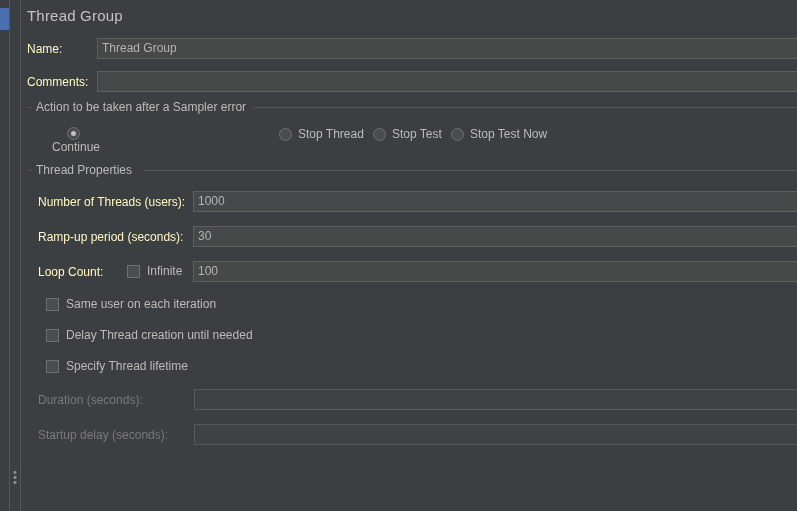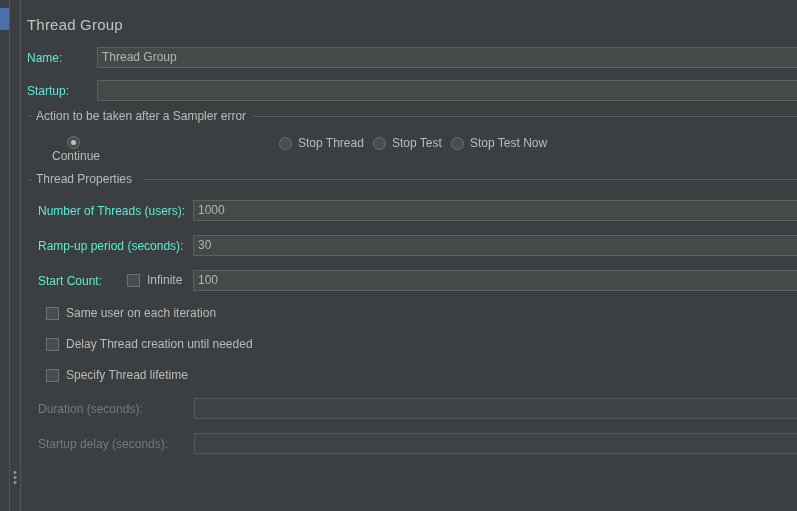--- a/index.html
+++ b/index.html
@@ -60,40 +60,40 @@
   .splitter-grip i {
     display: block;
     width: 3px; height: 3px;
     background: #8a8d8f;
     border-radius: 1px;
   }
 
   
   .panel {
     position: absolute;
-    left: 22px; top: 9px;
+    left: 22px; top: 0;
     width: 775px; height: 483px;
     background: #3c3f41;
     overflow: hidden;
   }
 
   
   .title {
     position: absolute;
     left: 5px; top: 7px;
     font-size: 15px;
     color: #c3c3c3;
     letter-spacing: .2px;
     white-space: nowrap;
   }
 
   
   .lbl {
     position: absolute;
-    color: #5eead4;
+    color: #fef9c3;
     white-space: nowrap;
     font-size: 12px;
   }
   .lbl.disabled { color: #777a7c; }
 
   
   .field {
     position: absolute;
     height: 21px;
     background: #45494a;
@@ -206,21 +206,21 @@
     </div>
   </div>
 
   <div class="panel">
 
     <div class="title">Thread Group</div>
 
     <div class="lbl" style="left:5px; top:42px;">Name:</div>
     <div class="field" style="left:75px; top:38px; width:720px;">Thread Group</div>
 
-    <div class="lbl" style="left:5px; top:75px;">Startup:</div>
+    <div class="lbl" style="left:5px; top:75px;">Comments:</div>
     <div class="field" style="left:75px; top:71px; width:720px;"></div>
 
     <div class="group" style="left:6px; top:107px; width:769px; height:46px;">
       <div class="group-line-left"></div>
       <div class="group-line-right" style="left:225px; right:0;"></div>
       <div class="group-title" style="left:4px;text-align:right;">Action to be taken after a Sampler error</div>
     </div>
 
     <div class="radio checked" style="left:24px; top:127px;flex-direction:column;">
       <span class="dot"></span>
@@ -248,21 +248,21 @@
       <div class="group-line-right" style="left:116px; right:0;"></div>
       <div class="group-title" style="left:4px;">Thread Properties</div>
     </div>
 
     <div class="lbl" style="left:16px; top:195px;">Number of Threads (users):</div>
     <div class="field" style="left:171px; top:191px; width:624px;">1000</div>
 
     <div class="lbl" style="left:16px; top:230px;">Ramp-up period (seconds):</div>
     <div class="field" style="left:171px; top:226px; width:624px;">30</div>
 
-    <div class="lbl" style="left:16px; top:265px;">Start Count:</div>
+    <div class="lbl" style="left:16px; top:265px;">Loop Count:</div>
     <div class="check" style="left:105px; top:264px;justify-content:center;">
       <span class="box"></span>
       <span class="cl">Infinite</span>
     </div>
     <div class="field" style="left:171px; top:261px; width:624px;">100</div>
 
     <div class="check" style="left:24px; top:297px;">
       <span class="box"></span>
       <span class="cl">Same user on each iteration</span>
     </div>

